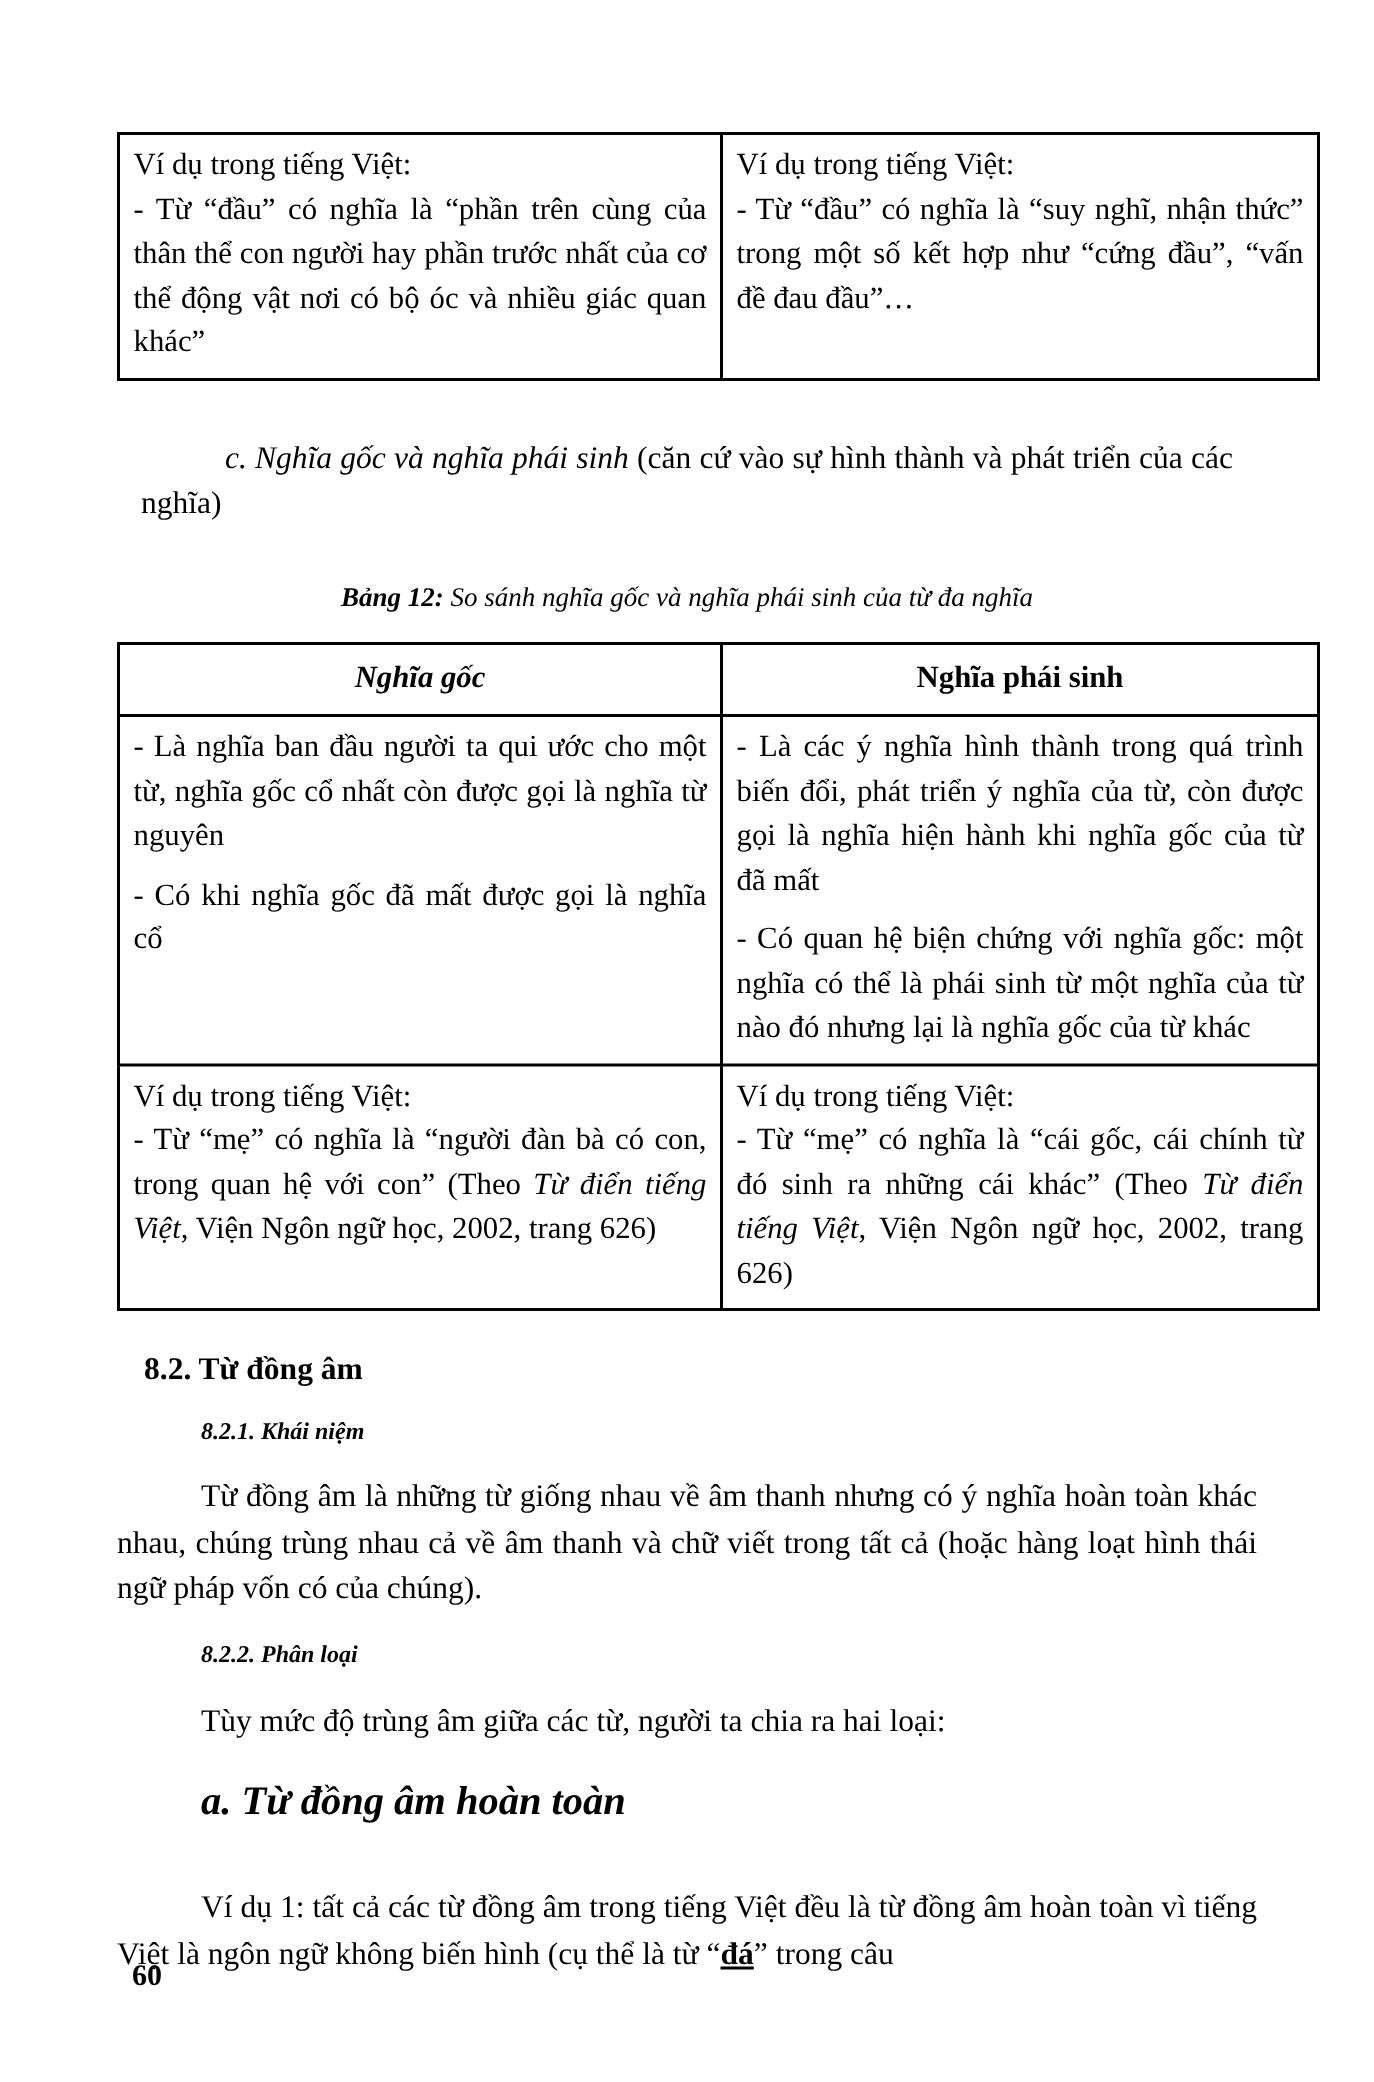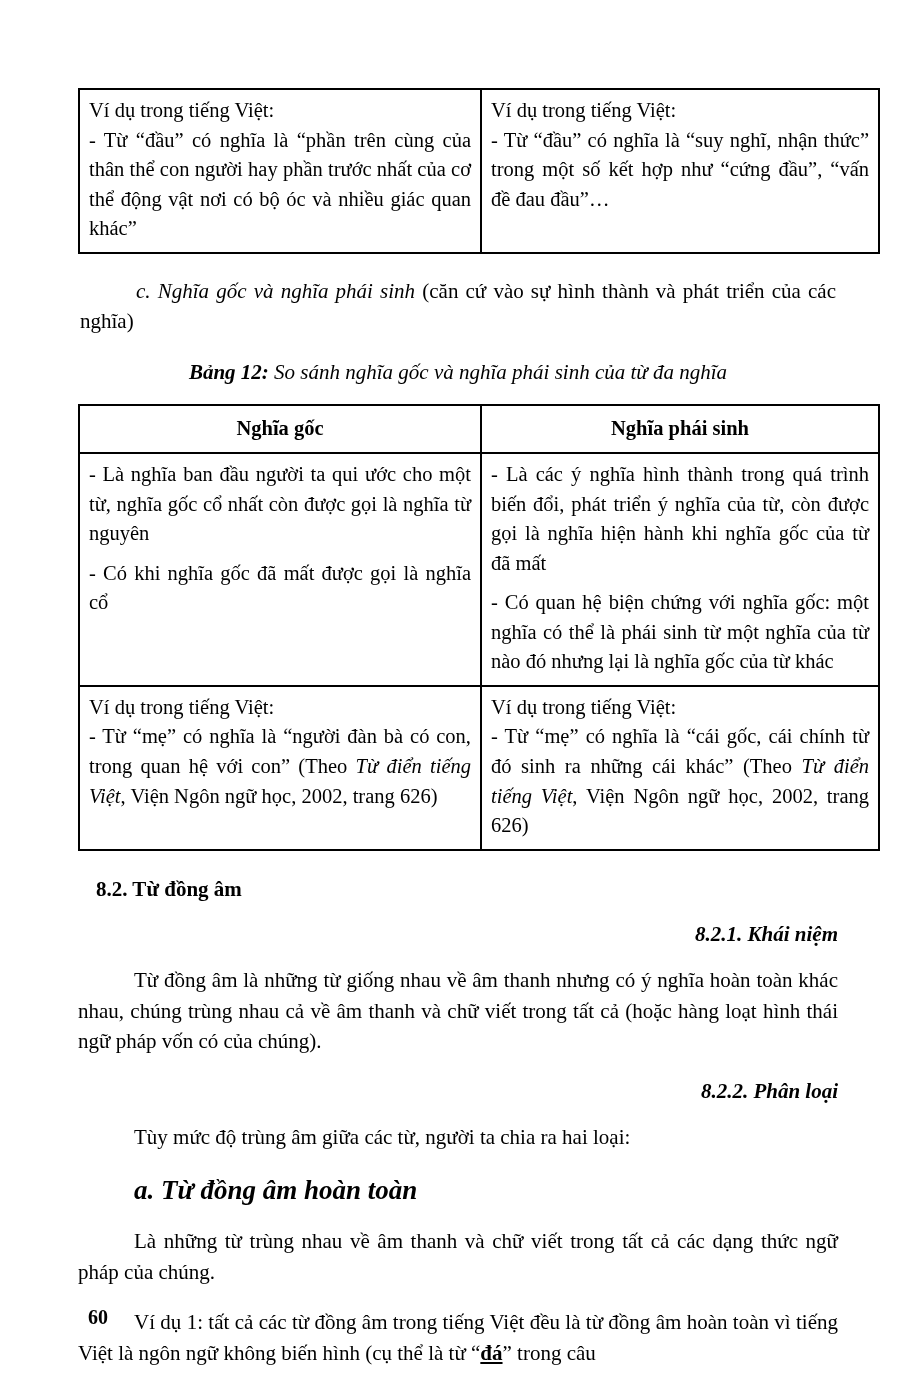--- a/index.html
+++ b/index.html
@@ -44,21 +44,21 @@
     line-height: 1.44;
     font-weight: normal;
   }
   table.doc-table th {
     text-align: center;
     font-weight: bold;
     padding: 8px 9px 9px 9px;
   }
   td.col-left   { width: 382px; }
   td.col-right  { width: 378px; }
-  th.col-left   { width: 382px; }
+  th.col-left   { width: 382px; font-style: italic; }
   th.col-right  { width: 378px; }
 
   .cell-line {
     text-align: justify;
     text-align-last: left;
     margin: 0;
   }
   .cell-line + .cell-line { margin-top: 0px; }
   .cell-block + .cell-block { margin-top: 10px; }
 
@@ -73,48 +73,47 @@
   }
 
   h2.h-bold {
     font-size: 21px;
     font-weight: bold;
     margin: 0;
     text-indent: 18px;
     line-height: 1.4;
   }
   h3.h-bolditalic {
-    font-size: 21px;
+    font-size: 16px;
     font-weight: bold;
     font-style: italic;
     margin: 0;
     text-indent: 56px;
     line-height: 1.4;
-    text-align: right;
   }
   h4.h-italic {
     font-size: 27px;
     font-style: italic;
     margin: 0;
     text-indent: 56px;
     line-height: 1.4;
   }
 
   .caption {
-    font-size: 21px;
+    font-size: 18px;
     font-style: italic;
     text-align: center;
     margin: 0;
     line-height: 1.4;
   }
   .caption b { font-weight: bold; font-style: italic; }
 
   .sub-head-line {
     font-size: 21px;
-    margin: 2px;
+    margin: 16px;
     line-height: 1.45;
     text-align: justify;
     text-align-last: left;
     text-indent: 56px;
   }
   .sub-head-line i { font-style: italic; }
   .spacer-16 { height: 16px; }
   .spacer-20 { height: 20px; }
   .spacer-24 { height: 24px; }
 
@@ -208,21 +207,20 @@
     <div class="spacer-16"></div>
 
     <p class="body">Tùy mức độ trùng âm giữa các từ, người ta chia ra hai loại:</p>
 
     <div class="spacer-20"></div>
 
     <h4 class="h-italic">a.  Từ đồng âm hoàn toàn</h4>
 
     <div class="spacer-16"></div>
 
-    <p class="body">Là những từ trùng nhau về âm thanh và chữ viết trong tất cả các dạng thức ngữ pháp của chúng.</p>
 
     <div class="spacer-20"></div>
 
     <p class="body"><span>Ví dụ 1: tất cả các từ đồng âm trong tiếng Việt đều là từ đồng âm hoàn toàn vì tiếng Việt là ngôn ngữ không biến hình (cụ thể là từ “</span><b class="bld">đá</b><span>” trong câu</span></p>
 
   </div>
 
   <div class="page-number">60</div>
 </div>
 

